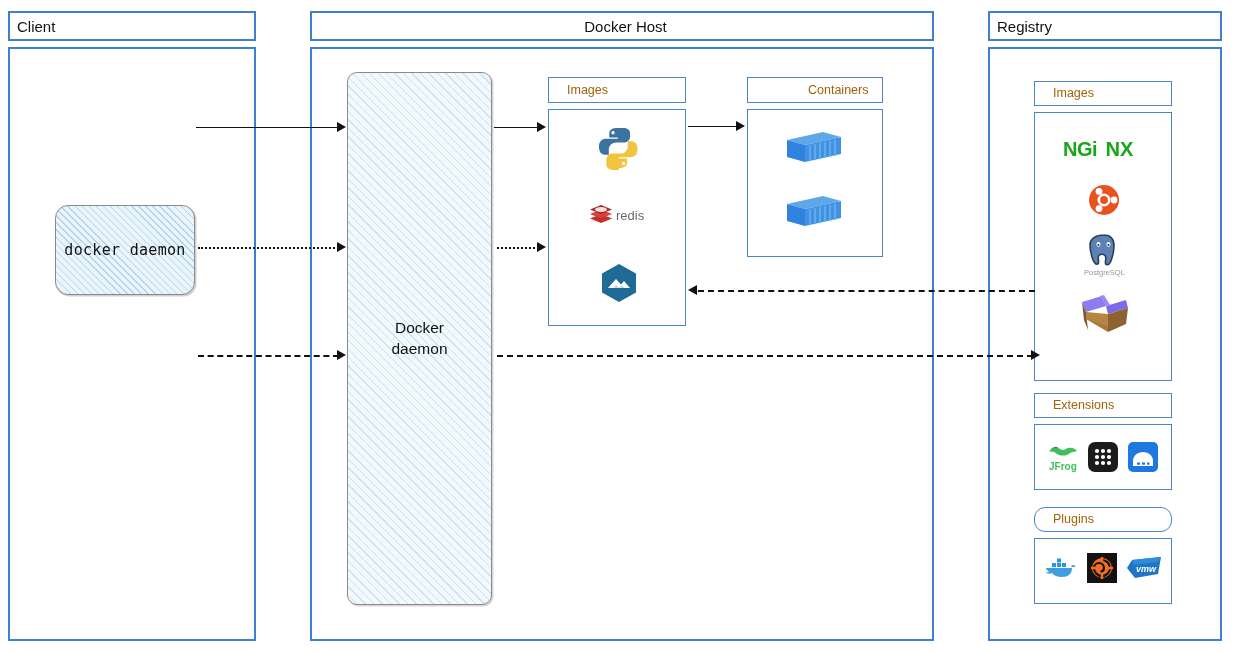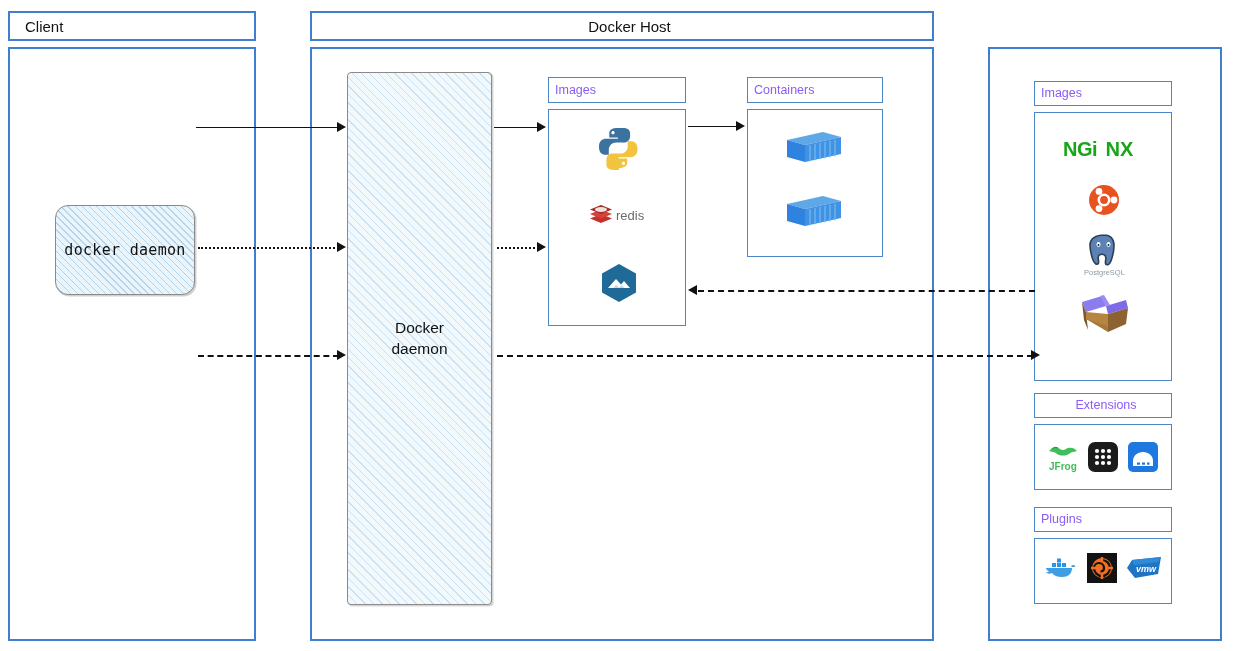--- a/index.html
+++ b/index.html
@@ -3,42 +3,42 @@
 <meta charset="utf-8">
 <style>
   html,body{margin:0;padding:0;background:#ffffff;}
   body{width:1233px;height:651px;position:relative;overflow:hidden;
        font-family:"Liberation Sans",sans-serif;}
   .stage{position:absolute;left:0;top:0;width:1233px;height:651px;}
 
   
   .panel-header{position:absolute;border:2px solid #3f7fcf;background:#ffffff;
      box-sizing:border-box;display:flex;align-items:center;}
-  .panel-header span{font-size:15px;color:#121212;padding-left:7px;line-height:1;margin-left:8px;}
+  .panel-header span{font-size:15px;color:#121212;padding-left:7px;line-height:1;}
   .panel-body{position:absolute;border:2px solid #3f7fcf;background:#ffffff;
      box-sizing:border-box;}
 
   .sub-header{position:absolute;border:1.5px solid #4a86c8;background:#ffffff;
      box-sizing:border-box;display:flex;align-items:center;}
-  .sub-header span{font-size:12.5px;color:#8b5cf6;padding-left:6px;line-height:1;}
+  .sub-header span{font-size:12.5px;color:#a16207;padding-left:6px;line-height:1;margin-left:12px;}
   .sub-body{position:absolute;border:1.5px solid #4a86c8;background:#ffffff;
      box-sizing:border-box;}
 
   
   .cmdbox{position:absolute;box-sizing:border-box;border:1.3px solid #8a8a8a;
      border-radius:13px;display:flex;align-items:center;justify-content:center;
      background-color:#eaf4fb;
      background-image:repeating-linear-gradient(45deg,
         rgba(140,185,225,.55) 0 1px, rgba(0,0,0,0) 1px 5px);
      box-shadow:1.5px 1.5px 0 rgba(120,120,120,.35);}
   .cmdbox span{font-family:"DejaVu Sans Mono","Liberation Mono",monospace;
      font-size:15px;color:#101010;letter-spacing:.3px;white-space:nowrap;}
 
   .daemon{position:absolute;box-sizing:border-box;border:1.3px solid #8a8a8a;
-     border-radius:4px;display:flex;align-items:center;justify-content:center;
+     border-radius:10px;display:flex;align-items:center;justify-content:center;
      text-align:center;background-color:#f2f9fd;
      background-image:repeating-linear-gradient(45deg,
         rgba(150,195,230,.45) 0 1px, rgba(0,0,0,0) 1px 6px);
      box-shadow:1.5px 1.5px 0 rgba(120,120,120,.3);}
   .daemon span{font-size:15.5px;color:#111;line-height:1.32;}
 
   
   .edge{position:absolute;height:0;border-top-color:#111;}
   .edge.solid{border-top-style:solid;border-top-width:1.6px;}
   .edge.dotted{border-top-style:dotted;border-top-width:2.2px;}
@@ -99,21 +99,21 @@
   </div>
 
   <div class="logo" style="left:598px;top:262px;width:42px;height:42px;">
     <svg width="42" height="42" viewBox="0 0 42 42">
       <polygon points="21,2 38,11.5 38,30.5 21,40 4,30.5 4,11.5" fill="#1f6a96"></polygon>
       <path d="M10 26l8-9 5 5.5 3-3.5 6 7z" fill="#ffffff"></path>
       <path d="M14 27.5l4.2-5 3 3.2 2.4-2.8 4.4 4.6z" fill="#1f6a96" opacity=".25"></path>
     </svg>
   </div>
 
-  <div class="sub-header" style="left:747px;top:77px;width:136px;height:26px;">
+  <div class="sub-header" style="left:747px;top:77px;width:136px;height:26px;padding-left:42px;">
     <span>Containers</span>
   </div>
   <div class="sub-body" style="left:747px;top:109px;width:136px;height:148px;"></div>
 
   <div class="logo" style="left:783px;top:126px;width:62px;height:42px;">
     <svg width="62" height="42" viewBox="0 0 62 42">
       <polygon points="4,14 40,6 58,11 22,19" fill="#5fa8e8"></polygon>
       <polygon points="4,14 22,19 22,36 4,31" fill="#2f82dd"></polygon>
       <polygon points="22,19 58,11 58,28 22,36" fill="#3f92e4"></polygon>
       <g stroke="#76b6ed" stroke-width="1.3">
@@ -135,20 +135,23 @@
         <line x1="27" y1="19" x2="27" y2="35.2"></line>
           <line x1="32" y1="18" x2="32" y2="34.2"></line>
         <line x1="37" y1="17" x2="37" y2="33.2"></line>
           <line x1="42" y1="16" x2="42" y2="32.2"></line>
         <line x1="47" y1="15" x2="47" y2="31.2"></line>
           <line x1="52" y1="14" x2="52" y2="30.2"></line>
       </g>
     </svg>
   </div>
 
+  <div class="panel-header" style="left:988px;top:11px;width:234px;height:30px;">
+    <span>Registry</span>
+  </div>
   <div class="panel-body" style="left:988px;top:47px;width:234px;height:594px;"></div>
 
   <div class="sub-header" style="left:1034px;top:81px;width:138px;height:25px;">
     <span>Images</span>
   </div>
   <div class="sub-body" style="left:1034px;top:112px;width:138px;height:269px;"></div>
 
   <div class="logo" style="left:1062px;top:136px;width:82px;height:26px;">
     <svg width="82" height="26" viewBox="0 0 82 26">
       <text x="1" y="20" font-family="Liberation Sans, sans-serif" font-weight="bold" font-size="20" fill="#17a617" letter-spacing="-0.5">NGi</text>
@@ -183,21 +186,21 @@
       <polygon points="6,16 26,10 30,20 10,26" fill="#8b7cf0"></polygon>
       <polygon points="30,20 50,14 52,22 32,28" fill="#7c6ae8"></polygon>
       <polygon points="6,16 10,26 12,44 8,34" fill="#7a5a36"></polygon>
       <polygon points="10,26 32,40 32,46 10,33" fill="#a8783f"></polygon>
       <polygon points="32,28 52,22 50,38 32,46" fill="#8c6330"></polygon>
       <polygon points="10,26 32,28 32,40 10,33" fill="#b6853f"></polygon>
       <polygon points="24,10 30,20 34,19 28,9" fill="#9b8cf5"></polygon>
     </svg>
   </div>
 
-  <div class="sub-header" style="left:1034px;top:393px;width:138px;height:25px;justify-content:center;">
+  <div class="sub-header" style="left:1034px;top:393px;width:138px;height:25px;">
     <span>Extensions</span>
   </div>
   <div class="sub-body" style="left:1034px;top:424px;width:138px;height:66px;"></div>
 
   <div class="logo" style="left:1046px;top:442px;width:32px;height:32px;">
     <svg width="32" height="32" viewBox="0 0 32 32">
       <path d="M3 9c2-3 6-4 9-3 2 .7 3 2 5 2s3-1.3 5-2c3-1 7 0 9 3-2 1-4 .5-6 1.5-2 1-3 3-8 3s-6-2-8-3C7 9.5 5 10 3 9z" fill="#3fbf5a"></path>
       <path d="M6 7c1.5-1.5 4-2 6-1" stroke="#2d9a44" stroke-width="1.2" fill="none"></path>
       <text x="3" y="28" font-family="Liberation Sans, sans-serif" font-weight="bold" font-size="10" fill="#3fbf5a">JFrog</text>
     </svg>
@@ -222,21 +225,21 @@
     <svg width="30" height="30" viewBox="0 0 30 30">
       <rect x="0" y="0" width="30" height="30" rx="5" fill="#1f78e0"></rect>
       <path d="M5 19c0-5.5 4.5-9 10-9s10 3.5 10 9z" fill="#ffffff"></path>
       <rect x="5" y="19" width="20" height="5" fill="#ffffff"></rect>
       <rect x="9" y="20.5" width="3" height="2.2" fill="#1f78e0"></rect>
       <rect x="14" y="20.5" width="3" height="2.2" fill="#1f78e0"></rect>
       <rect x="19" y="20.5" width="2.5" height="2.2" fill="#1f78e0"></rect>
     </svg>
   </div>
 
-  <div class="sub-header" style="left:1034px;top:507px;width:138px;height:25px;">
+  <div class="sub-header" style="left:1034px;top:507px;width:138px;height:25px;border-radius:11px;">
     <span>Plugins</span>
   </div>
   <div class="sub-body" style="left:1034px;top:538px;width:138px;height:66px;"></div>
 
   <div class="logo" style="left:1043px;top:554px;width:36px;height:30px;">
     <svg width="36" height="30" viewBox="0 0 36 30">
       <g fill="#2496ed">
         <rect x="9" y="9" width="4" height="4"></rect>
           <rect x="14" y="9" width="4" height="4"></rect>
         <rect x="19" y="9" width="4" height="4"></rect>

